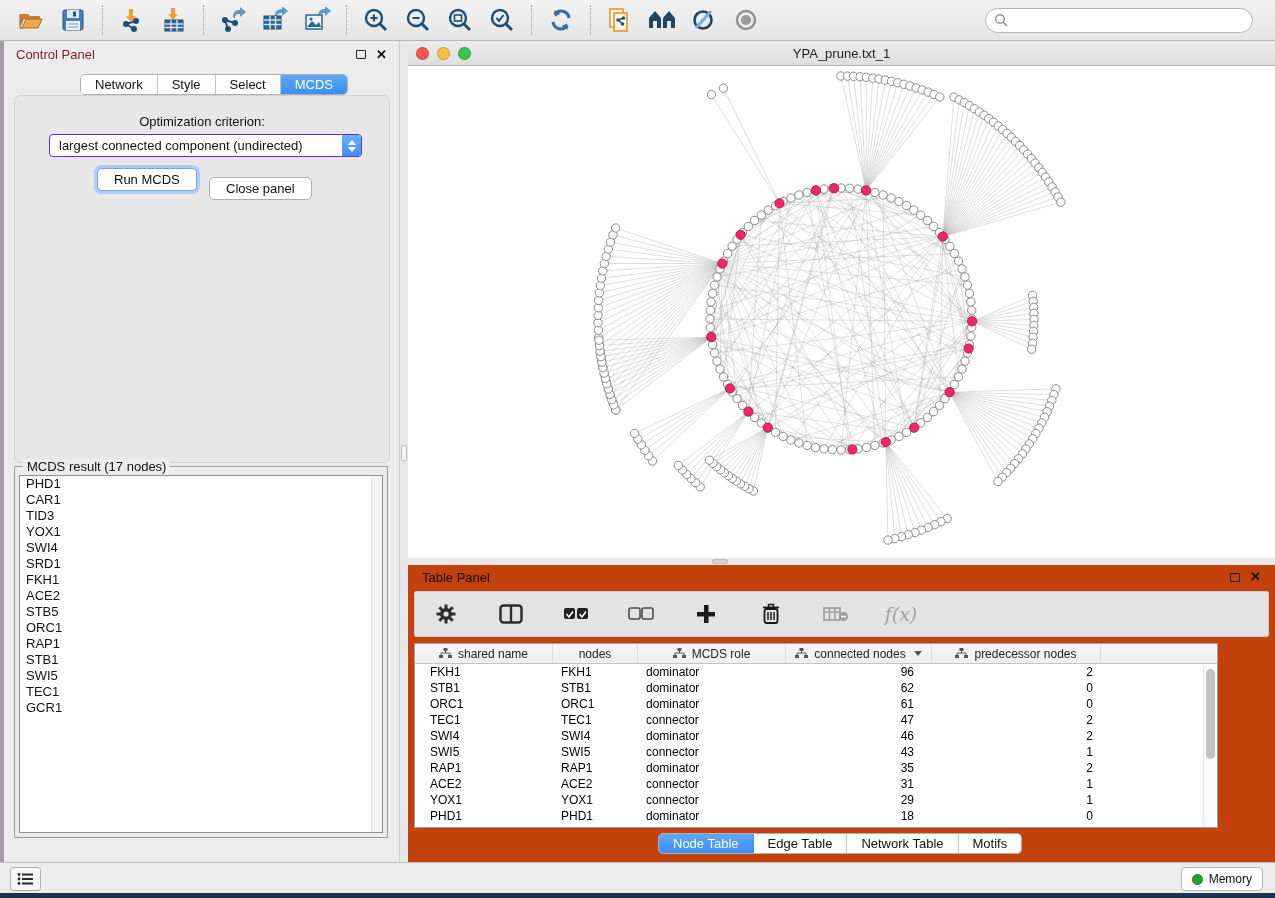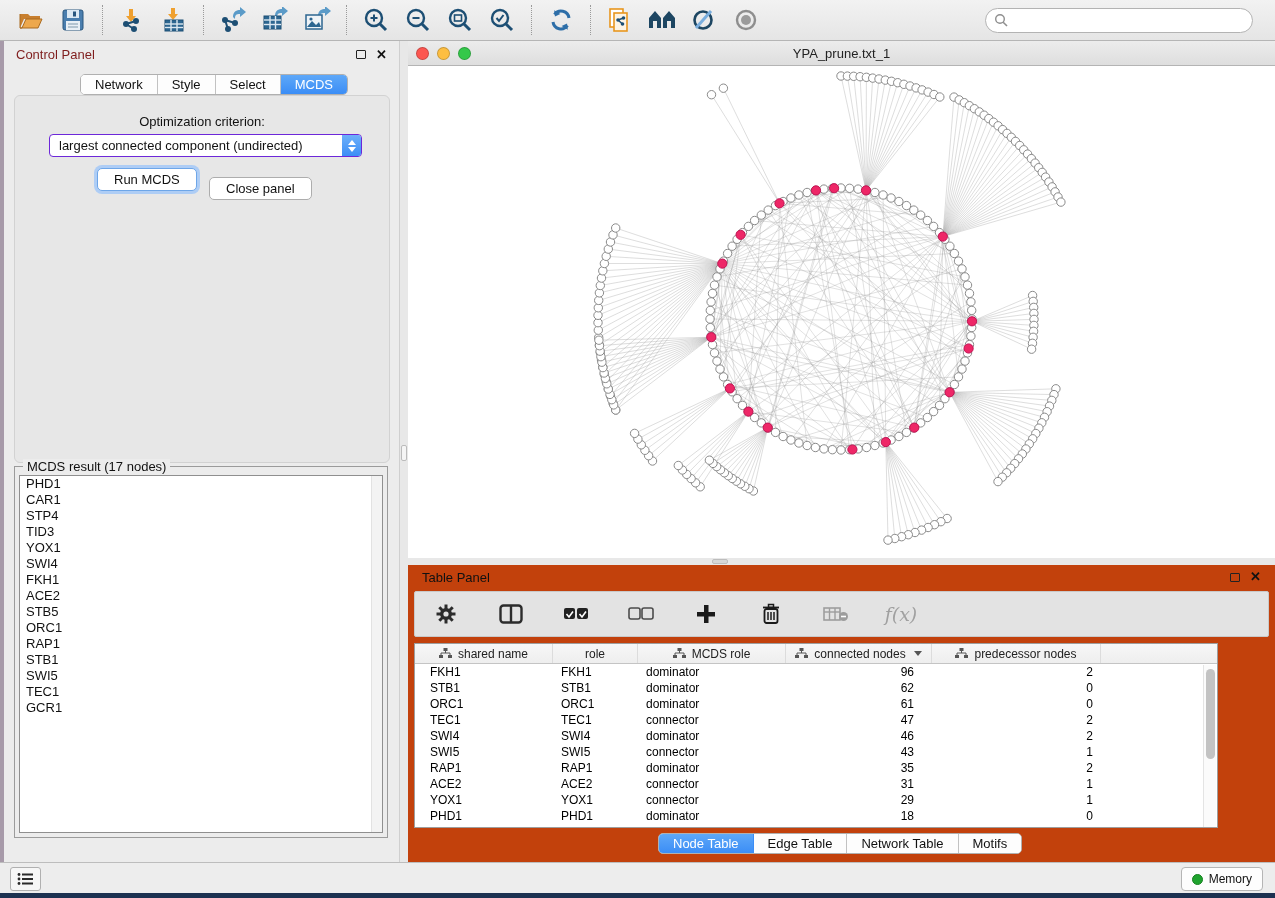--- a/index.html
+++ b/index.html
@@ -283,24 +283,24 @@
       </div>
       <div id="run-btn" class="mac-btn">Run MCDS</div>
       <div id="close-btn" class="mac-btn">Close panel</div>
     </div>
     <div id="mcds-group">
       <span id="mcds-legend">MCDS result (17 nodes)</span>
       <div id="mcds-list">
         <div id="mcds-scroll"></div>
       <div class="mcds-item">PHD1</div>
           <div class="mcds-item">CAR1</div>
-          <div class="mcds-item">STP4</div>
           <div class="mcds-item">TID3</div>
           <div class="mcds-item">YOX1</div>
           <div class="mcds-item">SWI4</div>
+          <div class="mcds-item">SRD1</div>
           <div class="mcds-item">FKH1</div>
           <div class="mcds-item">ACE2</div>
           <div class="mcds-item">STB5</div>
           <div class="mcds-item">ORC1</div>
           <div class="mcds-item">RAP1</div>
           <div class="mcds-item">STB1</div>
           <div class="mcds-item">SWI5</div>
           <div class="mcds-item">TEC1</div>
           <div class="mcds-item">GCR1</div>
         </div>
@@ -988,21 +988,21 @@
         <div class="nt-hcell" style="width:138px">
           <svg class="hier-icon" width="13" height="11" viewBox="0 0 13 11">
               <rect x="4.5" y="0" width="4" height="3" fill="#555"></rect>
               <rect x="0" y="7" width="4" height="3" fill="#555"></rect>
               <rect x="9" y="7" width="4" height="3" fill="#555"></rect>
               <path d="M6.5 3 v2 M2 7 v-2 h9 v2" stroke="#555" fill="none"></path>
             </svg>
           <span>shared name</span>
         </div>
         <div class="nt-hcell" style="width:85px">
-          <span>role</span>
+          <span>nodes</span>
         </div>
         <div class="nt-hcell" style="width:148px">
           <svg class="hier-icon" width="13" height="11" viewBox="0 0 13 11">
               <rect x="4.5" y="0" width="4" height="3" fill="#555"></rect>
               <rect x="0" y="7" width="4" height="3" fill="#555"></rect>
               <rect x="9" y="7" width="4" height="3" fill="#555"></rect>
               <path d="M6.5 3 v2 M2 7 v-2 h9 v2" stroke="#555" fill="none"></path>
             </svg>
           <span>MCDS role</span>
         </div>

